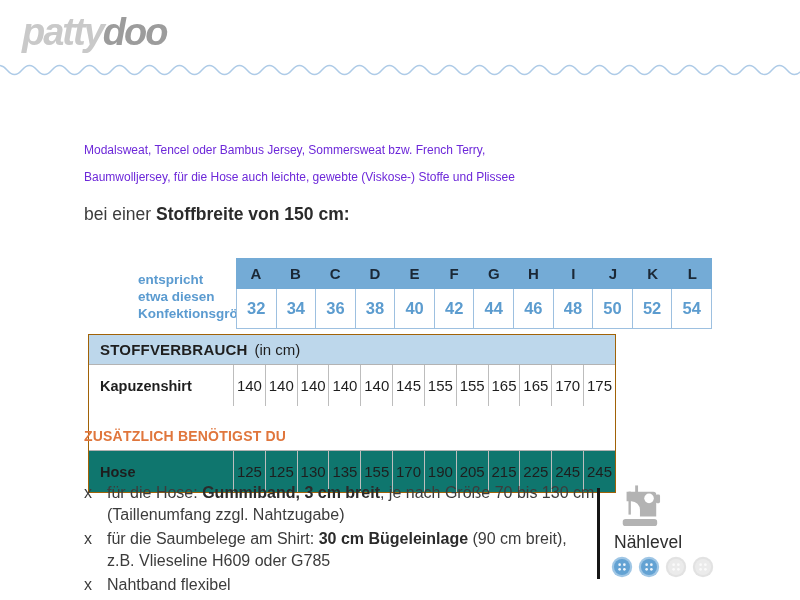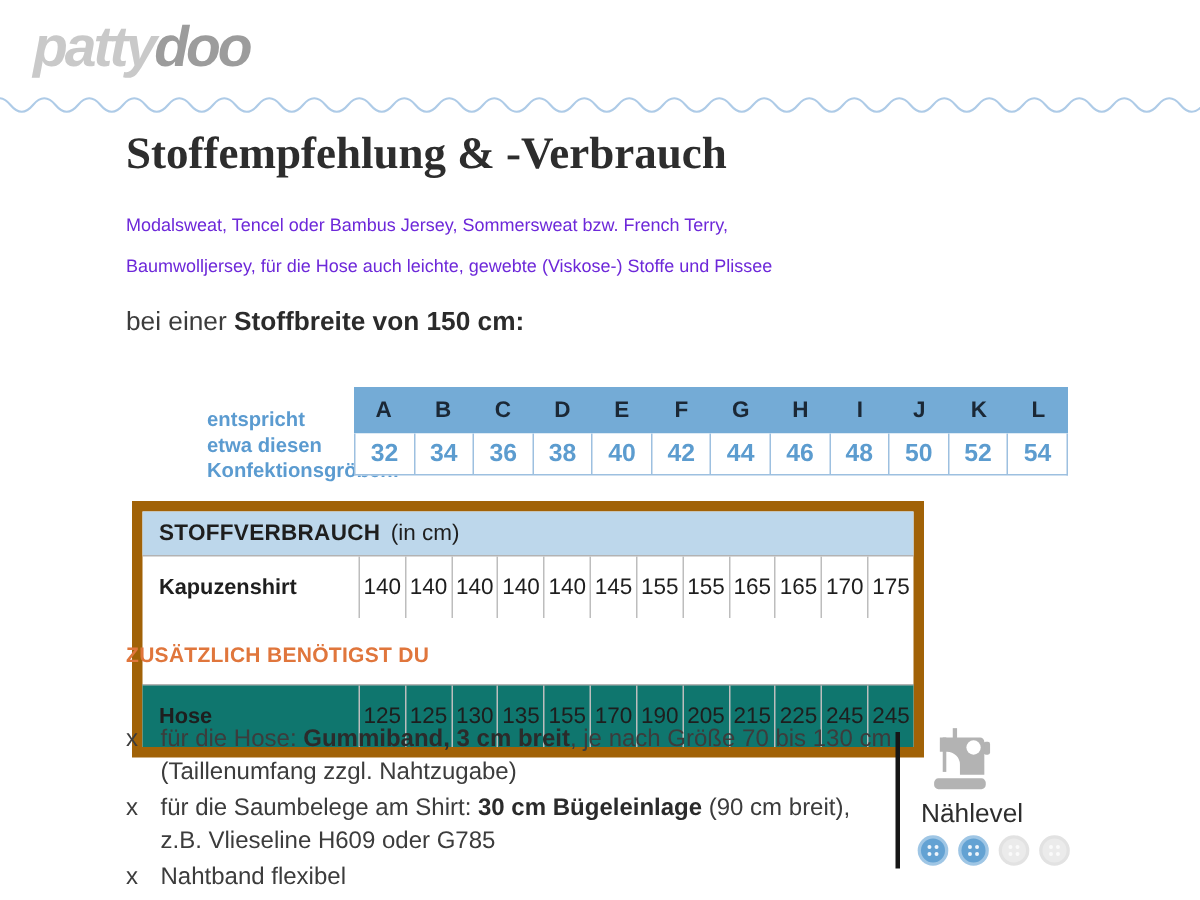--- a/index.html
+++ b/index.html
@@ -30,27 +30,27 @@
   .note .ln { display:block; }
   .note b { color:#2b2b2b; }
 
   
   .s-caption { position:absolute; left:98px; top:271px; color:#5b9bd0;
                font-weight:700; font-size:13.5px; line-height:17px;margin-left:40px; }
   .s-caption span { display:block; }
   .s-table { position:absolute; left:236px; top:258px; width:476px; }
   .s-head { display:flex; height:31px; background:#74abd6; }
   .s-head .s-cell { color:#1b2836; font-weight:700; font-size:15px; }
-  .s-nums { display:flex; height:28px; border:1px solid #9dc0e0; border-top:none; background:#fff; }
+  .s-nums { display:flex; height:40px; border:1px solid #9dc0e0; border-top:none; background:#fff; }
   .s-nums .s-cell { border-right:1px solid #9dc0e0; color:#5c9ccf; font-weight:700; font-size:16.5px; }
   .s-nums .s-cell:last-child { border-right:none; }
   .s-cell { flex:1; display:flex; align-items:center; justify-content:center; }
 
   
-  .c-table { position:absolute; left:88px; top:334px; width:528px; border:7px solid #a16207; background:#fff; }
+  .c-table { position:absolute; left:88px; top:334px; width:528px; border:1px solid #a16207; background:#fff; }
   .c-head { height:29px; background:#bdd7eb; display:flex; align-items:center; padding-left:11px;
             font-size:15px; color:#1e1e1e; }
   .c-head b { font-weight:700; letter-spacing:0.2px; margin-right:7px; }
   .c-row { display:flex; height:42px; border-top:1px solid #b3b3b3; }
   .c-row.alt { background:#0f766e;margin-top:44px; }
   .c-label { width:144px; display:flex; align-items:center; padding-left:11px;
              font-weight:700; font-size:14.5px; color:#1e1e1e; }
   .c-cell { flex:1; display:flex; align-items:center; justify-content:center;
             border-left:1px solid #bdbdbd; font-size:15px; color:#1e1e1e; }
 
@@ -86,21 +86,20 @@
 <div class="page">
 
   <div class="logo">
     <span class="lt">patty</span><span class="dk">doo</span>
   </div>
 
   <svg class="wave" viewBox="0 0 800 22" preserveAspectRatio="none">
       <path d="M-8 13 q7.5 -9 15 0 t15 0 q7.5 -9 15 0 t15 0 q7.5 -9 15 0 t15 0 q7.5 -9 15 0 t15 0 q7.5 -9 15 0 t15 0 q7.5 -9 15 0 t15 0 q7.5 -9 15 0 t15 0 q7.5 -9 15 0 t15 0 q7.5 -9 15 0 t15 0 q7.5 -9 15 0 t15 0 q7.5 -9 15 0 t15 0 q7.5 -9 15 0 t15 0 q7.5 -9 15 0 t15 0 q7.5 -9 15 0 t15 0 q7.5 -9 15 0 t15 0 q7.5 -9 15 0 t15 0 q7.5 -9 15 0 t15 0 q7.5 -9 15 0 t15 0 q7.5 -9 15 0 t15 0 q7.5 -9 15 0 t15 0 q7.5 -9 15 0 t15 0 q7.5 -9 15 0 t15 0 q7.5 -9 15 0 t15 0 q7.5 -9 15 0 t15 0 q7.5 -9 15 0 t15 0 q7.5 -9 15 0 t15 0 q7.5 -9 15 0 t15 0 q7.5 -9 15 0 t15 0"></path>
     </svg>
 
-  <h1 class="title">Stoffempfehlung &amp; -Verbrauch</h1>
 
   <p class="intro">
     <span>Modalsweat, Tencel oder Bambus Jersey, Sommersweat bzw. French Terry,</span>
     <span>Baumwolljersey, für die Hose auch leichte, gewebte (Viskose-) Stoffe und Plissee</span>
   </p>
 
   <p class="note">
     <span class="ln"><span>bei einer </span><b>Stoffbreite von 150 cm:</b></span>
   </p>
 

